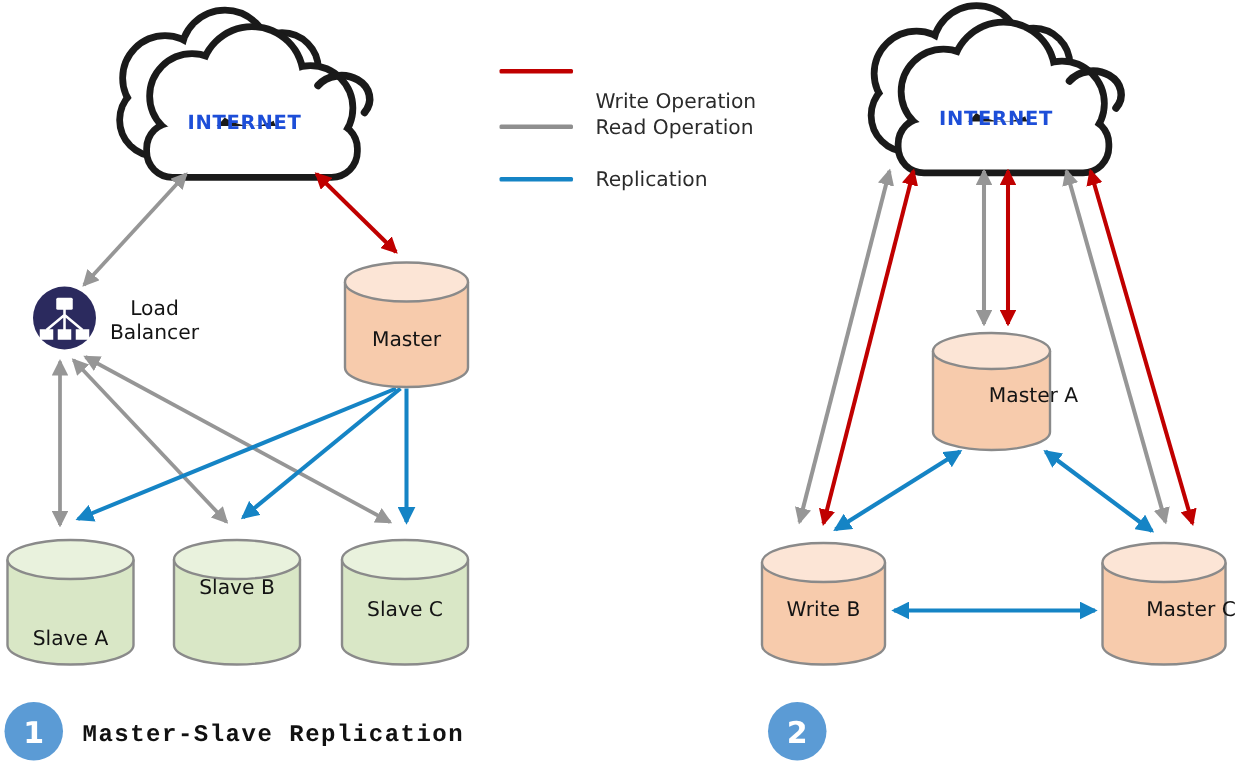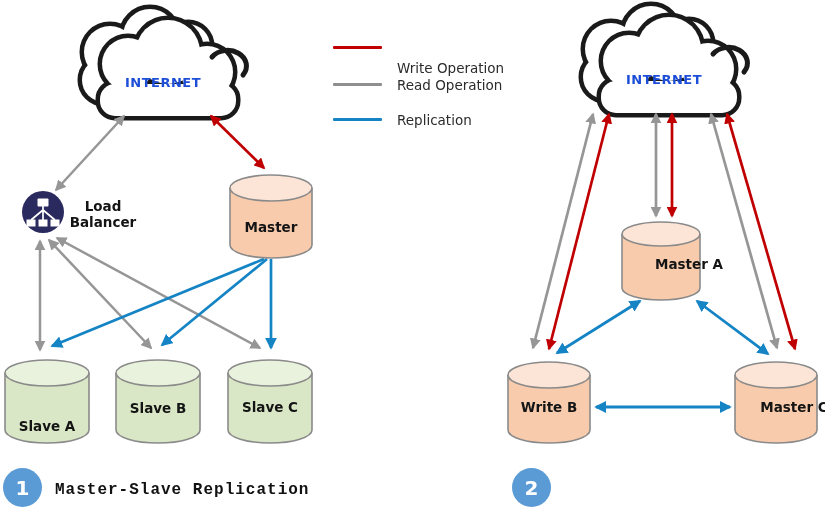--- a/index.html
+++ b/index.html
@@ -3,21 +3,21 @@
 <meta charset="utf-8">
 <style>
   html,body{margin:0;padding:0;background:#fff;}
   #stage{
     position:relative;width:825px;height:515px;background:#fff;overflow:hidden;
     font-family:"DejaVu Sans","Liberation Sans",sans-serif;
   }
   #shapes{position:absolute;left:0;top:0;}
   .lbl{
     position:absolute;transform:translate(-50%,-50%);
-    font-size:13.5px;color:#141414;text-align:center;white-space:nowrap;line-height:1.2;font-weight:bold;
+    font-size:13.5px;color:#141414;text-align:center;white-space:nowrap;line-height:1.2;
   }
   .cloud-lbl{color:#1d4ed8;font-weight:bold;font-size:13px;letter-spacing:.5px;}
   .lb-lbl{white-space:normal;width:70px;}
   .legend-line{position:absolute;width:49px;height:3px;border-radius:1px;}
   .lg-red{background:#c00000;}
   .lg-gray{background:#8f8f8f;}
   .lg-blue{background:#1584c5;}
   .legend-label{
     position:absolute;left:397px;transform:translateY(-50%);
     font-size:13.5px;color:#2b2b2b;white-space:nowrap;
@@ -150,21 +150,21 @@
     <g>
       <path d="M735 375 v55 a41 13 0 0 0 82 0 v-55" fill="#f7cbac" stroke="#8a8a8a" stroke-width="1.6"></path>
       <ellipse cx="776" cy="375" rx="41" ry="13" fill="#fce5d6" stroke="#8a8a8a" stroke-width="1.6"></ellipse>
     </g>
   </svg>
 
   <div class="lbl cloud-lbl" style="left:163px;top:83px;">INTERNET</div>
   <div class="lbl lb-lbl" style="left:103px;top:214px;">Load Balancer</div>
   <div class="lbl" style="left:271px;top:227px;">Master</div>
   <div class="lbl" style="left:47px;top:426px;">Slave A</div>
-  <div class="lbl" style="left:158px;top:408px;">Slave B</div>
+  <div class="lbl" style="left:158px;top:392px;">Slave B</div>
   <div class="lbl" style="left:270px;top:407px;">Slave C</div>
 
   <div class="lbl cloud-lbl" style="left:664px;top:80px;">INTERNET</div>
   <div class="lbl" style="left:661px;top:264px;margin-left:28px;">Master A</div>
   <div class="lbl" style="left:549px;top:407px;">Write B</div>
   <div class="lbl" style="left:776px;top:407px;margin-left:18px;">Master C</div>
 
   <div>
     <span class="legend-line lg-red" style="left:333px;top:46px;"></span>
     <span class="legend-label" style="top:44px;margin-top:24px;">Write Operation</span>

